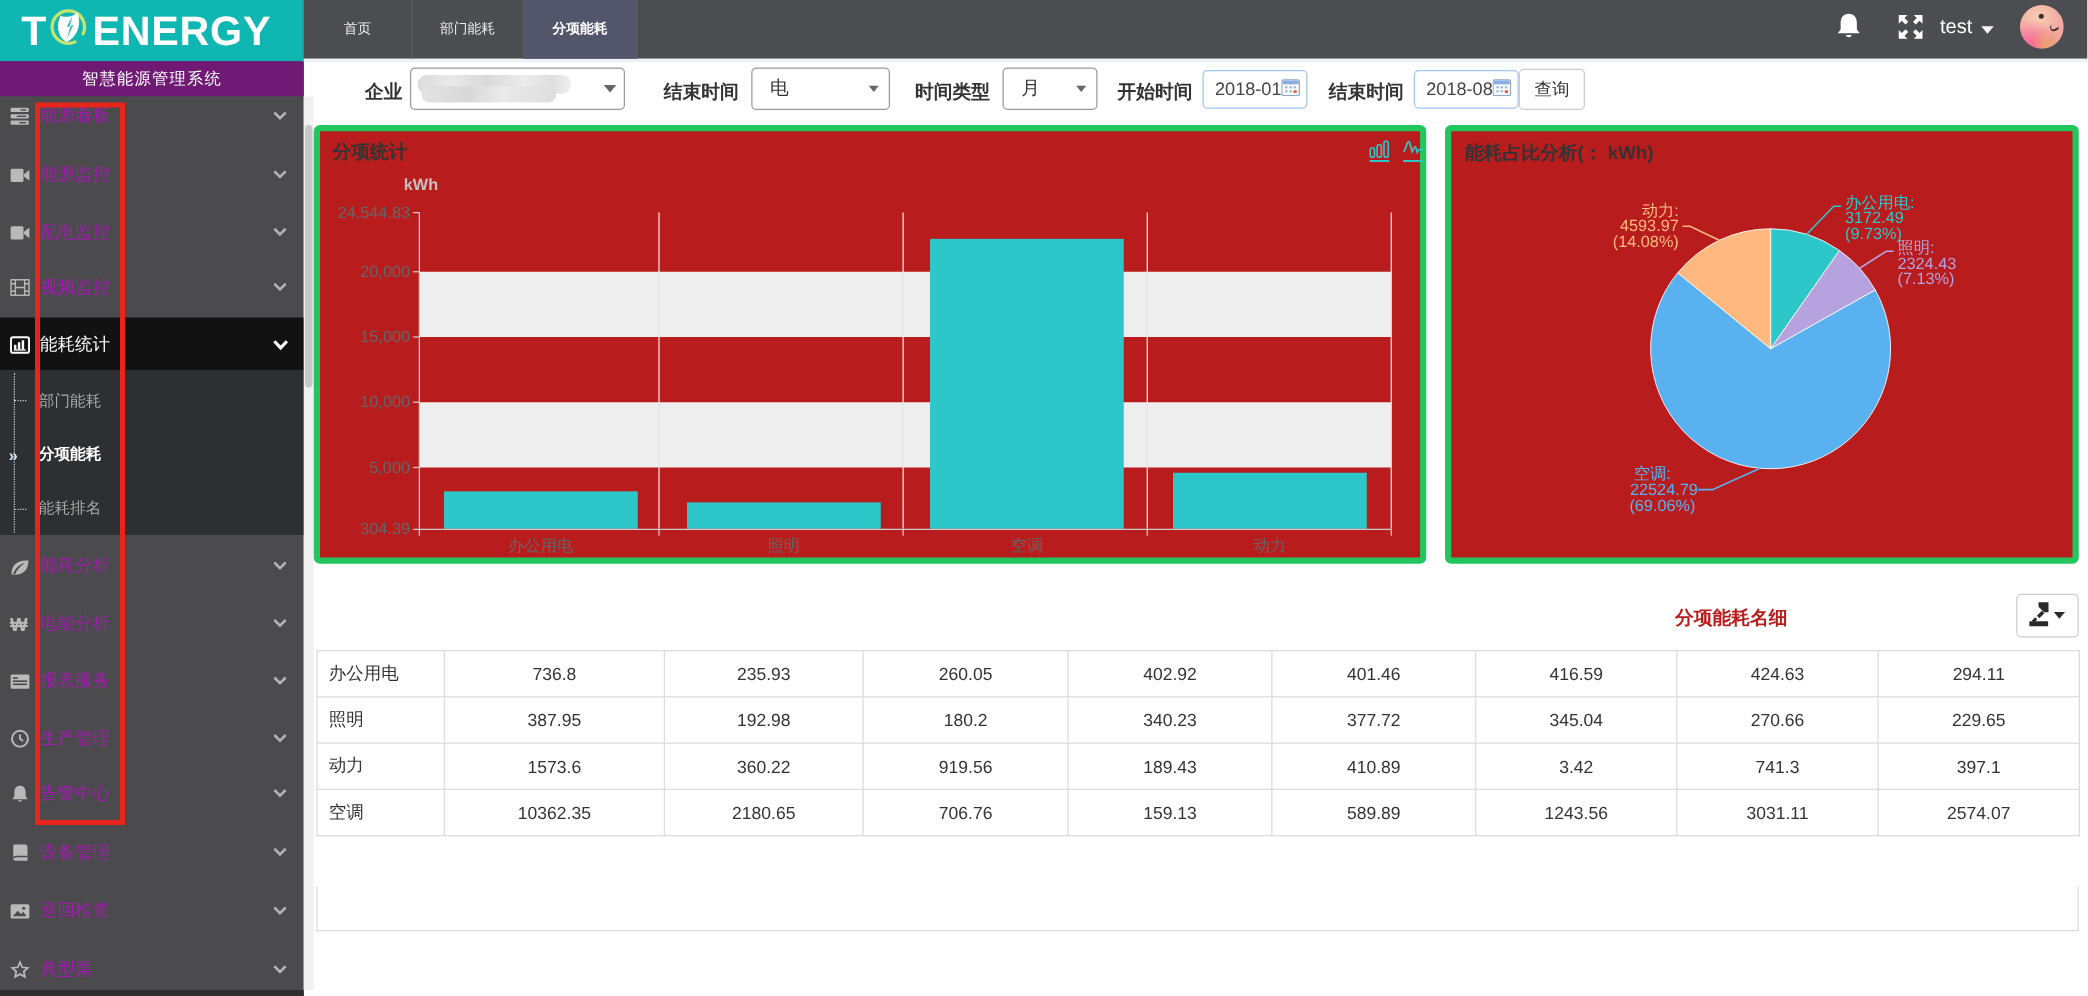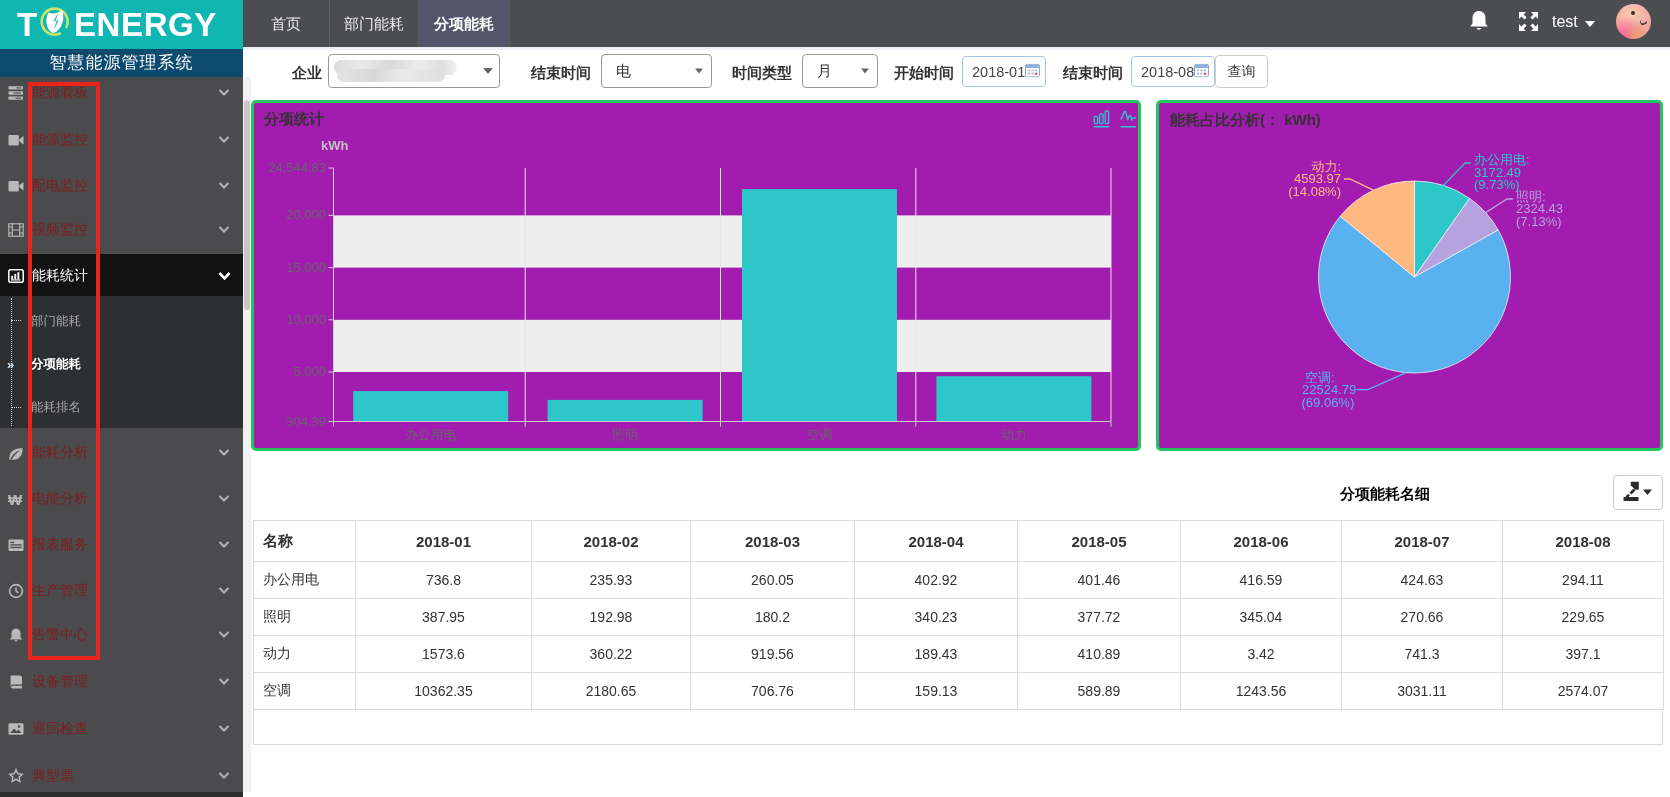--- a/index.html
+++ b/index.html
@@ -4,70 +4,70 @@
 <style>
 * { margin:0; padding:0; box-sizing:border-box; }
 html,body { width:1670px; height:797px; overflow:hidden; background:#fff;
   font-family:"Liberation Sans", sans-serif; }
 #stage { position:relative; width:1670px; height:797px; overflow:hidden; }
 .abs { position:absolute; }
 
 
 #sidebar { position:absolute; left:0; top:0; width:243px; height:797px; background:#4b4b4d; }
 #logo { position:absolute; left:0; top:0; width:243px; height:49px; background:#10b6b2; }
-#subtitle { position:absolute; left:0; top:49px; width:243px; height:28px; background:#0c4a6e;
-  color:#fff; font-size:17px; text-align:center; line-height:28px; letter-spacing:1px;}
-.mi { position:absolute; left:0; width:243px; height:46px; color:#7f1d1d; font-size:14px; }
+#subtitle { position:absolute; left:0; top:49px; width:243px; height:28px; background:#701a75;
+  color:#fff; font-size:13px; text-align:center; line-height:28px; letter-spacing:1px;}
+.mi { position:absolute; left:0; width:243px; height:46px; color:#a21caf; font-size:14px; }
 .mi .txt { position:absolute; left:32px; top:50%; transform:translateY(-50%); }
 .mi .ico { position:absolute; left:8px; top:50%; transform:translateY(-50%); width:16px; height:16px; }
 .mi .chev { position:absolute; right:12px; top:50%; transform:translateY(-50%); width:13px; height:9px; }
 .mi .chev svg, .mi .ico svg { display:block; }
 .smi { position:absolute; left:0; width:243px; height:44px; color:#a8a8a8; font-size:12.5px; }
 .smi .txt { position:absolute; left:31px; top:50%; transform:translateY(-50%); }
 #redrect { position:absolute; left:28px; top:82px; width:72px; height:578px;
   border:4px solid #e8241b; z-index:30; }
 #sidescroll { position:absolute; left:243px; top:77px; width:8px; height:715px; background:#f1f1f1; }
 #sidethumb { position:absolute; left:244px; top:100px; width:6px; height:210px; background:#c7c7c7; border-radius:3px;}
 #sbstrip { position:absolute; left:0; top:792px; width:243px; height:5px; background:#2e2e2e; }
 
 
 #topnav { position:absolute; left:243px; top:0; width:1427px; height:47px; background:#4c4d51; }
 .tab { position:absolute; top:0; height:47px; line-height:47px; text-align:center;
-  color:#ececec; font-size:15px; border-right:1px solid #5c5e66; }
+  color:#ececec; font-size:11px; border-right:1px solid #5c5e66; }
 .tab.active { background:#53566a; color:#fff; font-weight:bold; }
 
 
 .flabel { position:absolute; font-size:15px; font-weight:bold; color:#333; top:64px; }
 .fsel { position:absolute; top:54px; height:34px; background:#fff; border:1px solid #999;
   border-radius:4px; font-size:15px; color:#333; }
 .fsel .val { position:absolute; left:14px; top:50%; transform:translateY(-50%); }
 .fsel .car { position:absolute; right:6px; top:50%; transform:translateY(-50%);
   width:0; height:0; border-left:5px solid transparent; border-right:5px solid transparent;
   border-top:6px solid #666; }
 .fdate { position:absolute; top:56px; height:31px; background:#fff; border:1px solid #a3c6ee;
   border-radius:4px; font-size:14.5px; color:#444; width:84px; }
 .fdate .val { position:absolute; left:9px; top:50%; transform:translateY(-50%); }
 .fdate .cal { position:absolute; right:5px; top:50%; transform:translateY(-50%); }
 #qbtn { position:absolute; left:1215px; top:55px; width:53px; height:33px; background:#fff;
   border:1px solid #ccc; border-radius:4px; font-size:14px; color:#333; text-align:center;
   line-height:31px; }
 
 
-.card { position:absolute; background:#a21caf; border:3px solid #22c55e; border-radius:5px; }
+.card { position:absolute; background:#b91c1c; border:5px solid #22c55e; border-radius:5px; }
 
 
 #dtable { position:absolute; left:253px; top:520px; border-collapse:collapse; table-layout:fixed; }
 #dtable th, #dtable td { border:1px solid #dcdcdc; font-size:14px; color:#333;
   text-align:center; padding:0; }
 #dtable th { font-size:15px; font-weight:bold; height:41px; }
 #dtable td { height:37px; }
 #dtable .nm { text-align:left; padding-left:9px; }
 #tfoot2 { position:absolute; left:253px; top:709px; width:1410px; height:36px;
   border:1px solid #dcdcdc; border-top:none; }
-#ttitle { position:absolute; left:1340px; top:485px; font-size:15px; font-weight:bold; color:#000000; }
+#ttitle { position:absolute; left:1340px; top:485px; font-size:15px; font-weight:bold; color:#b91c1c; }
 #expbtn { position:absolute; left:1613px; top:475px; width:50px; height:35px; background:#fff;
   border:1px solid #ccc; border-radius:4px; }
 </style>
 </head>
 <body>
 <div id="stage">
 
 <div id="sidebar"></div>
 <div id="logo">
   <svg width="243" height="49" viewBox="0 0 243 49">
@@ -498,31 +498,20 @@
         <col style="width:176px">
         <col style="width:159px">
         <col style="width:164px">
     <col style="width:163px">
         <col style="width:163px">
         <col style="width:161px">
         <col style="width:161px">
         <col style="width:161px">
   </colgroup>
   <tbody>
-        <tr>
-          <th class="nm">名称</th>
-          <th>2018-01</th>
-          <th>2018-02</th>
-          <th>2018-03</th>
-          <th>2018-04</th>
-          <th>2018-05</th>
-          <th>2018-06</th>
-          <th>2018-07</th>
-          <th>2018-08</th>
-        </tr>
   <tr>
           <td class="nm">办公用电</td>
           <td>736.8</td>
           <td>235.93</td>
           <td>260.05</td>
           <td>402.92</td>
           <td>401.46</td>
           <td>416.59</td>
           <td>424.63</td>
           <td>294.11</td>

